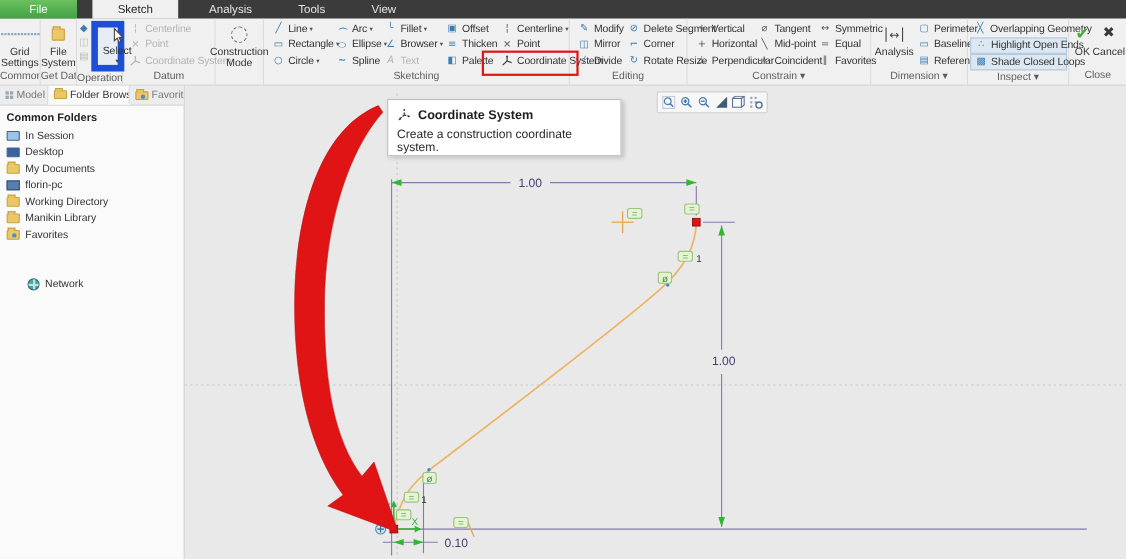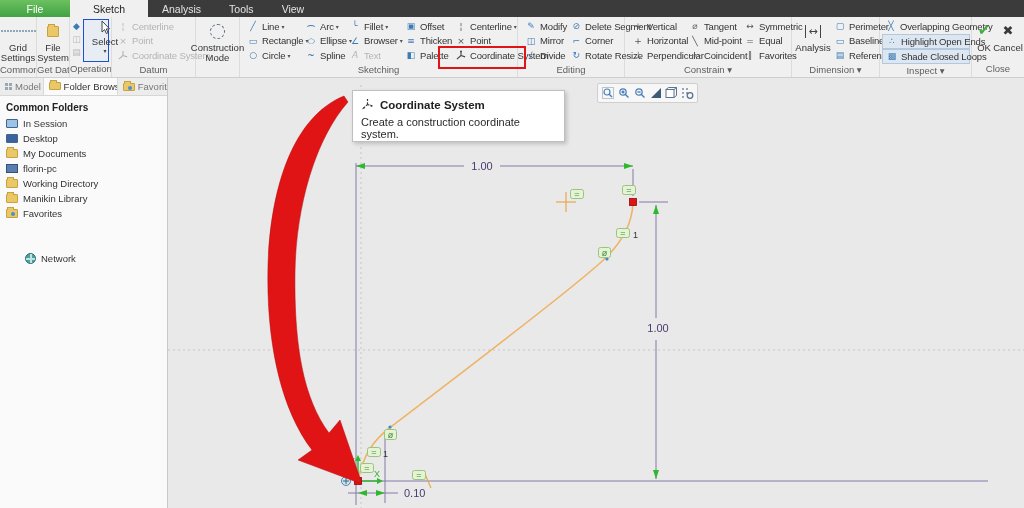--- a/index.html
+++ b/index.html
@@ -1,41 +1,41 @@
 <!DOCTYPE html>
 <html><head>
 <meta charset="utf-8">
 <style>
   * { margin:0; padding:0; box-sizing:border-box; }
   html,body { width:1024px; height:508px; overflow:hidden;
     font-family:"Liberation Sans","DejaVu Sans",sans-serif; font-size:10px; color:#333; background:#e9e9ea; }
 
   
-  .tabbar { position:absolute; left:0; top:0; width:1024px; height:17px; background:#3b3b3b; display:flex; align-items:stretch; }
+  .tabbar { position:absolute; left:0; top:0; width:1024px; height:17px; background:#3b3b3b; display:flex; align-items:stretch;gap:14px; }
   .tab { display:flex; align-items:center; padding:0 14px; font-size:10.5px; color:#e3e3e3; cursor:default; }
   .tab.file { background:linear-gradient(#6cc05f,#41a244); color:#fff; width:70px; justify-content:center; padding:0; }
   .tab.active { background:#f0f0f1; color:#1e1e1e; width:78px; justify-content:center; padding:0; }
 
   
   .ribbon { position:absolute; left:0; top:17px; width:1024px; height:61px; background:#f0f0f1; border-bottom:1px solid #cfcfcf; display:flex; }
   .rgroup { position:relative; border-right:1px solid #dcdcdc; display:flex; flex-direction:column; flex:0 0 auto; }
   .rbody { flex:1 1 auto; display:flex; padding:2px 2px 0 2px; }
   .rlabel { height:15px; text-align:center; color:#5d5d5d; font-size:9.5px; line-height:14px; white-space:nowrap; overflow:hidden; }
   .bigbtn { display:flex; flex-direction:column; align-items:center; justify-content:flex-start; text-align:center; font-size:9.5px; line-height:1.05; color:#333; padding-top:2px; width:100%; cursor:pointer; }
   .bigbtn .bico { height:20px; display:flex; align-items:center; justify-content:center; margin-bottom:2px; }
   .icol { display:flex; flex-direction:column; justify-content:flex-start; }
   .sitem { display:flex; align-items:center; height:14.5px; white-space:nowrap; font-size:9.5px; letter-spacing:-0.15px; color:#333; padding-left:3px; cursor:pointer; }
   .sitem .ic { width:12px; display:inline-flex; justify-content:center; margin-right:3px; font-size:9px; color:#3d7bb5; font-family:"DejaVu Sans",sans-serif; flex:0 0 12px; }
   .sitem .caret { font-size:6px; color:#555; margin-left:2px; }
   .sitem.disabled, .sitem.disabled .ic { color:#b4b4b4; }
   .sitem.pressed { background:#dde7f2; border:1px solid #b3c7dd; height:15px; }
   .minicol { display:flex; flex-direction:column; width:14px; }
   .minico { height:13px; display:flex; align-items:center; justify-content:center; font-size:9px; color:#3d7bb5; font-family:"DejaVu Sans",sans-serif; cursor:pointer; }
   .minico.gray { color:#b9b9b9; }
-  .selectbtn { width:26px; border:1px solid #1d4ed8; background:#e7edf3; display:flex; flex-direction:column; align-items:center; font-size:9.5px; cursor:pointer;padding-left:18px; }
+  .selectbtn { width:26px; border:6px solid #1d4ed8; background:#e7edf3; display:flex; flex-direction:column; align-items:center; font-size:9.5px; cursor:pointer;padding-left:18px; }
   .selectbtn .caret { font-size:6px; color:#444; }
   .grid-ico { display:inline-grid; grid-template-columns:repeat(4,3px); grid-gap:1px; }
   .grid-ico i { width:2px; height:2px; background:#8fa6bb; }
   .constr-ico { width:15px; height:15px; border:1.4px dashed #5a6b7a; border-radius:50%; }
   .dim-ico { border-left:1.4px solid #444; border-right:1.4px solid #444; padding:0 2px; font-size:11px; color:#444; line-height:13px; font-family:"DejaVu Sans",sans-serif; }
   .ok-ico { color:#3fae3f; font-size:15px; font-family:"DejaVu Sans",sans-serif; }
   .cancel-ico { color:#3a3a3a; font-size:13px; font-family:"DejaVu Sans",sans-serif; }
   .redbox { position:absolute; left:438px; top:46px; width:88px; height:23px; border:2px solid #e01414; z-index:8; pointer-events:none; }
   .csico { flex:0 0 12px; margin-right:3px; }
 

